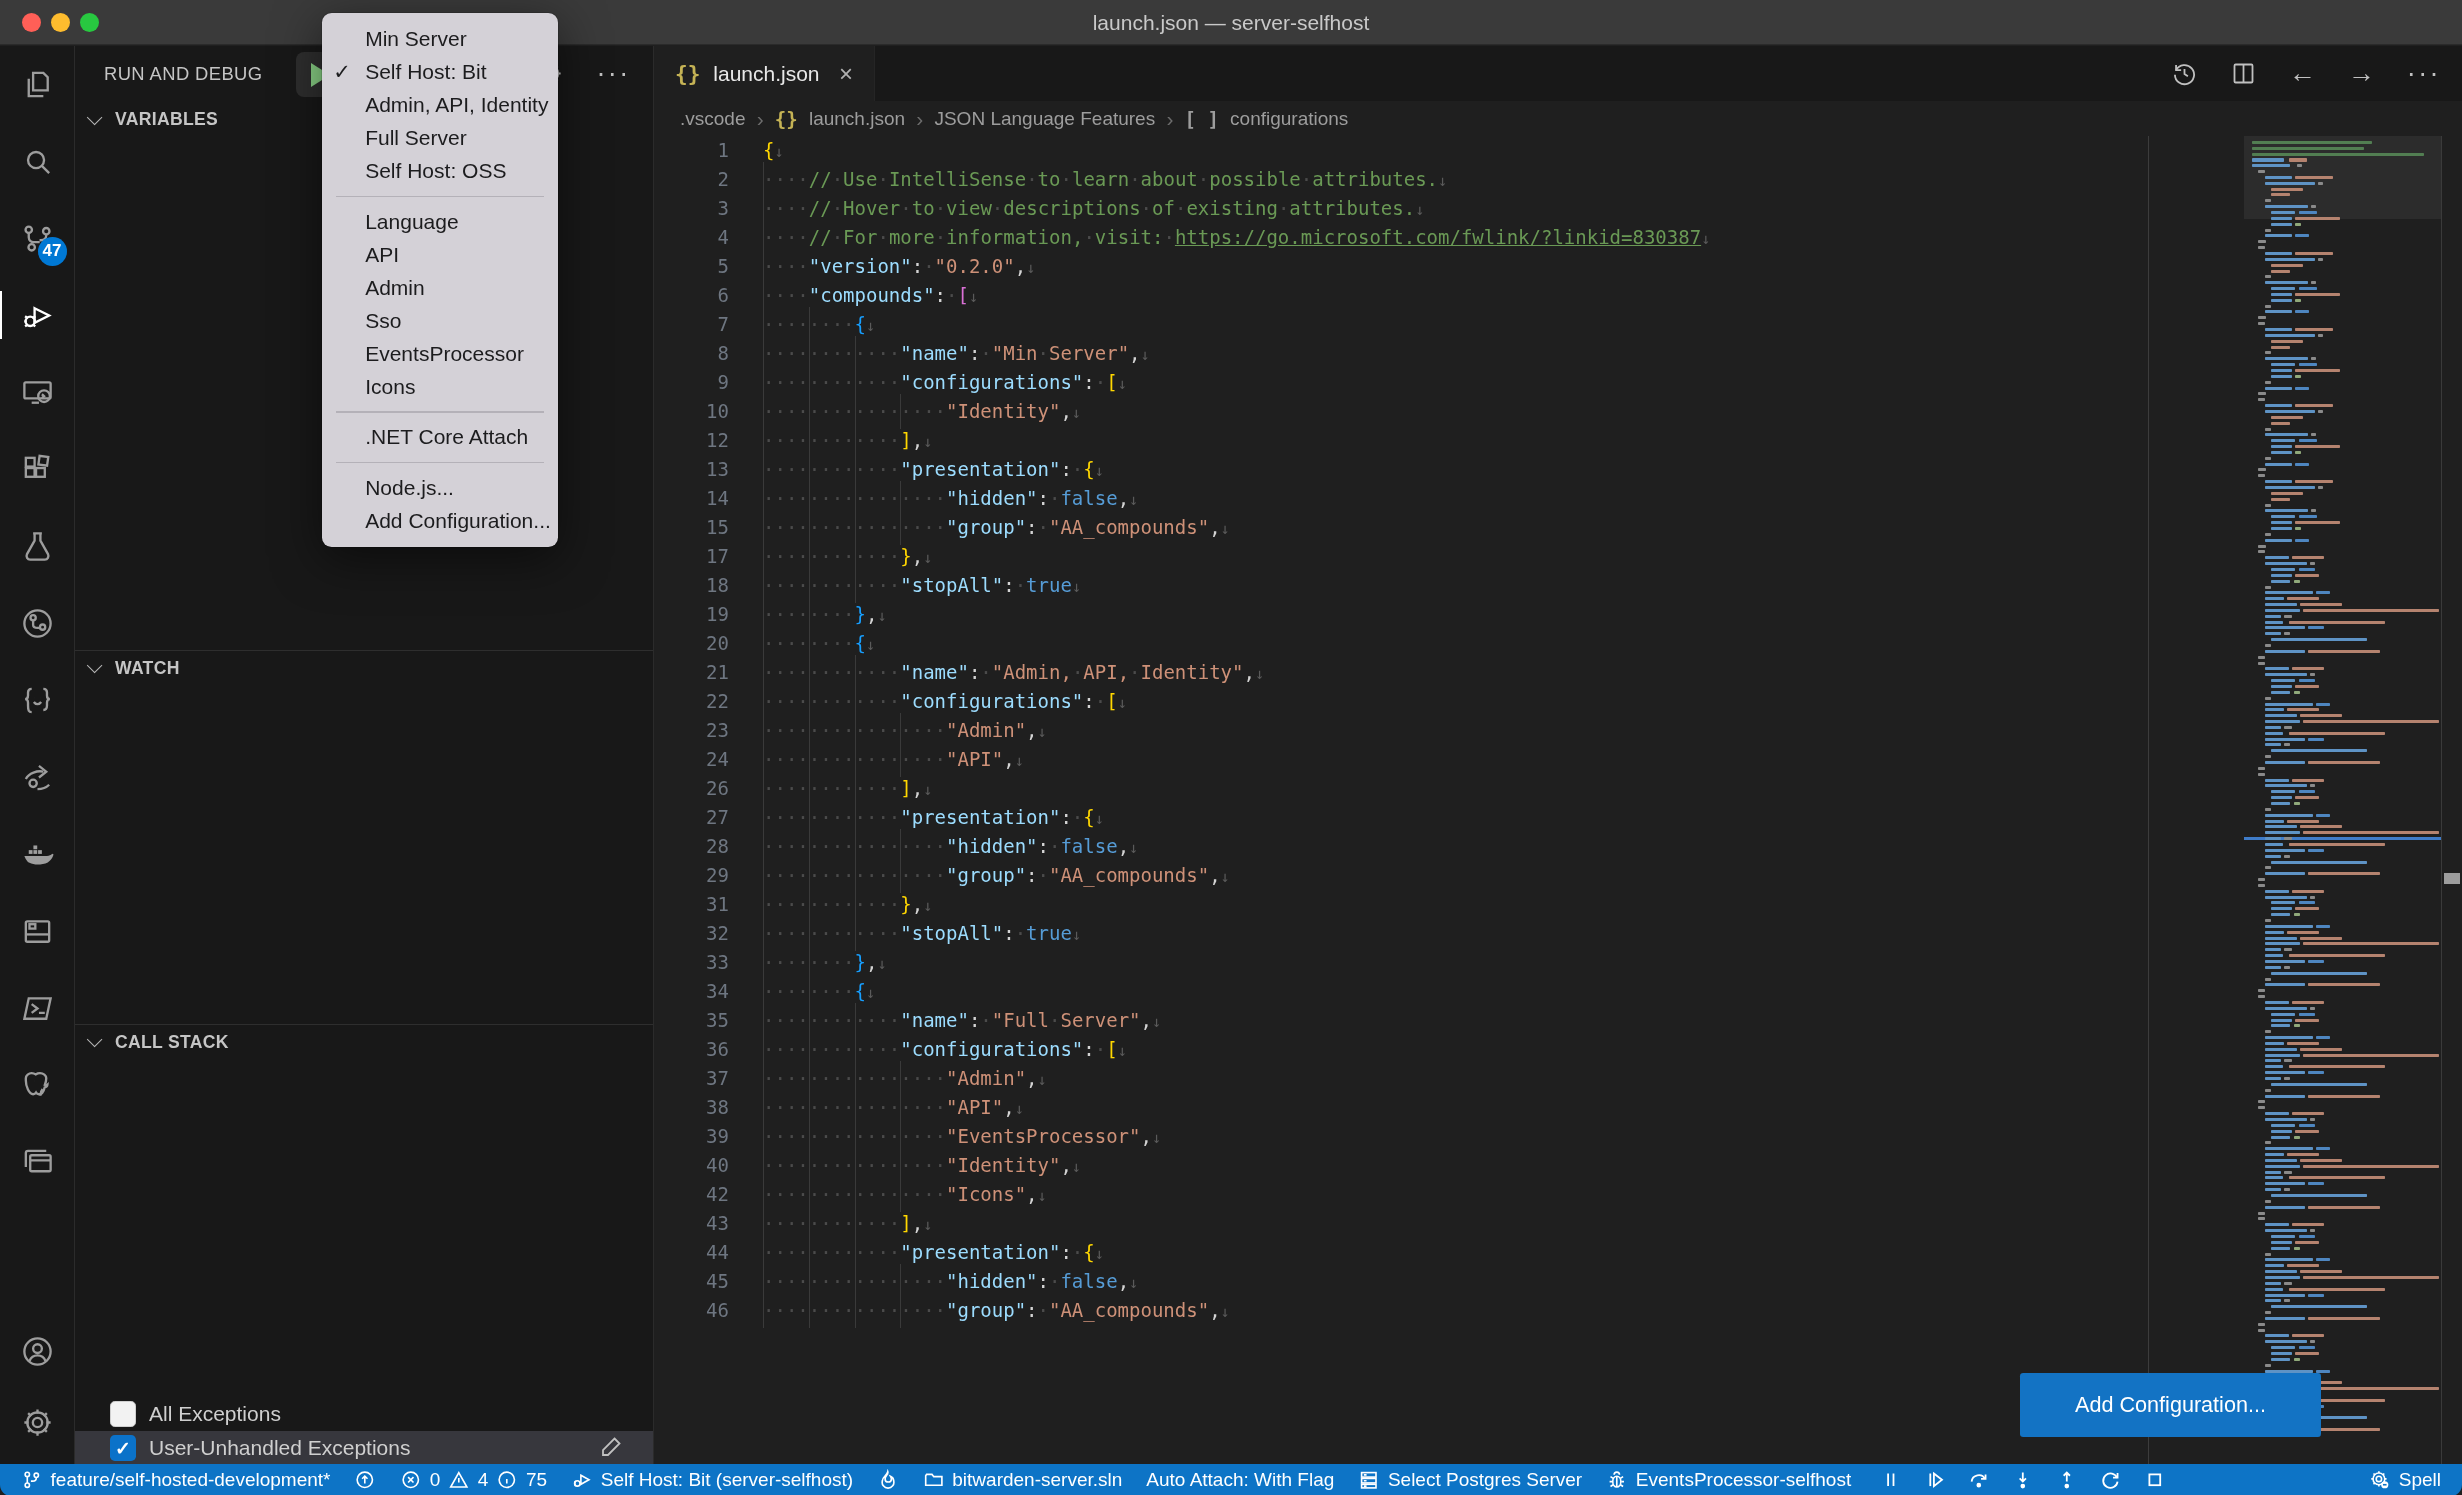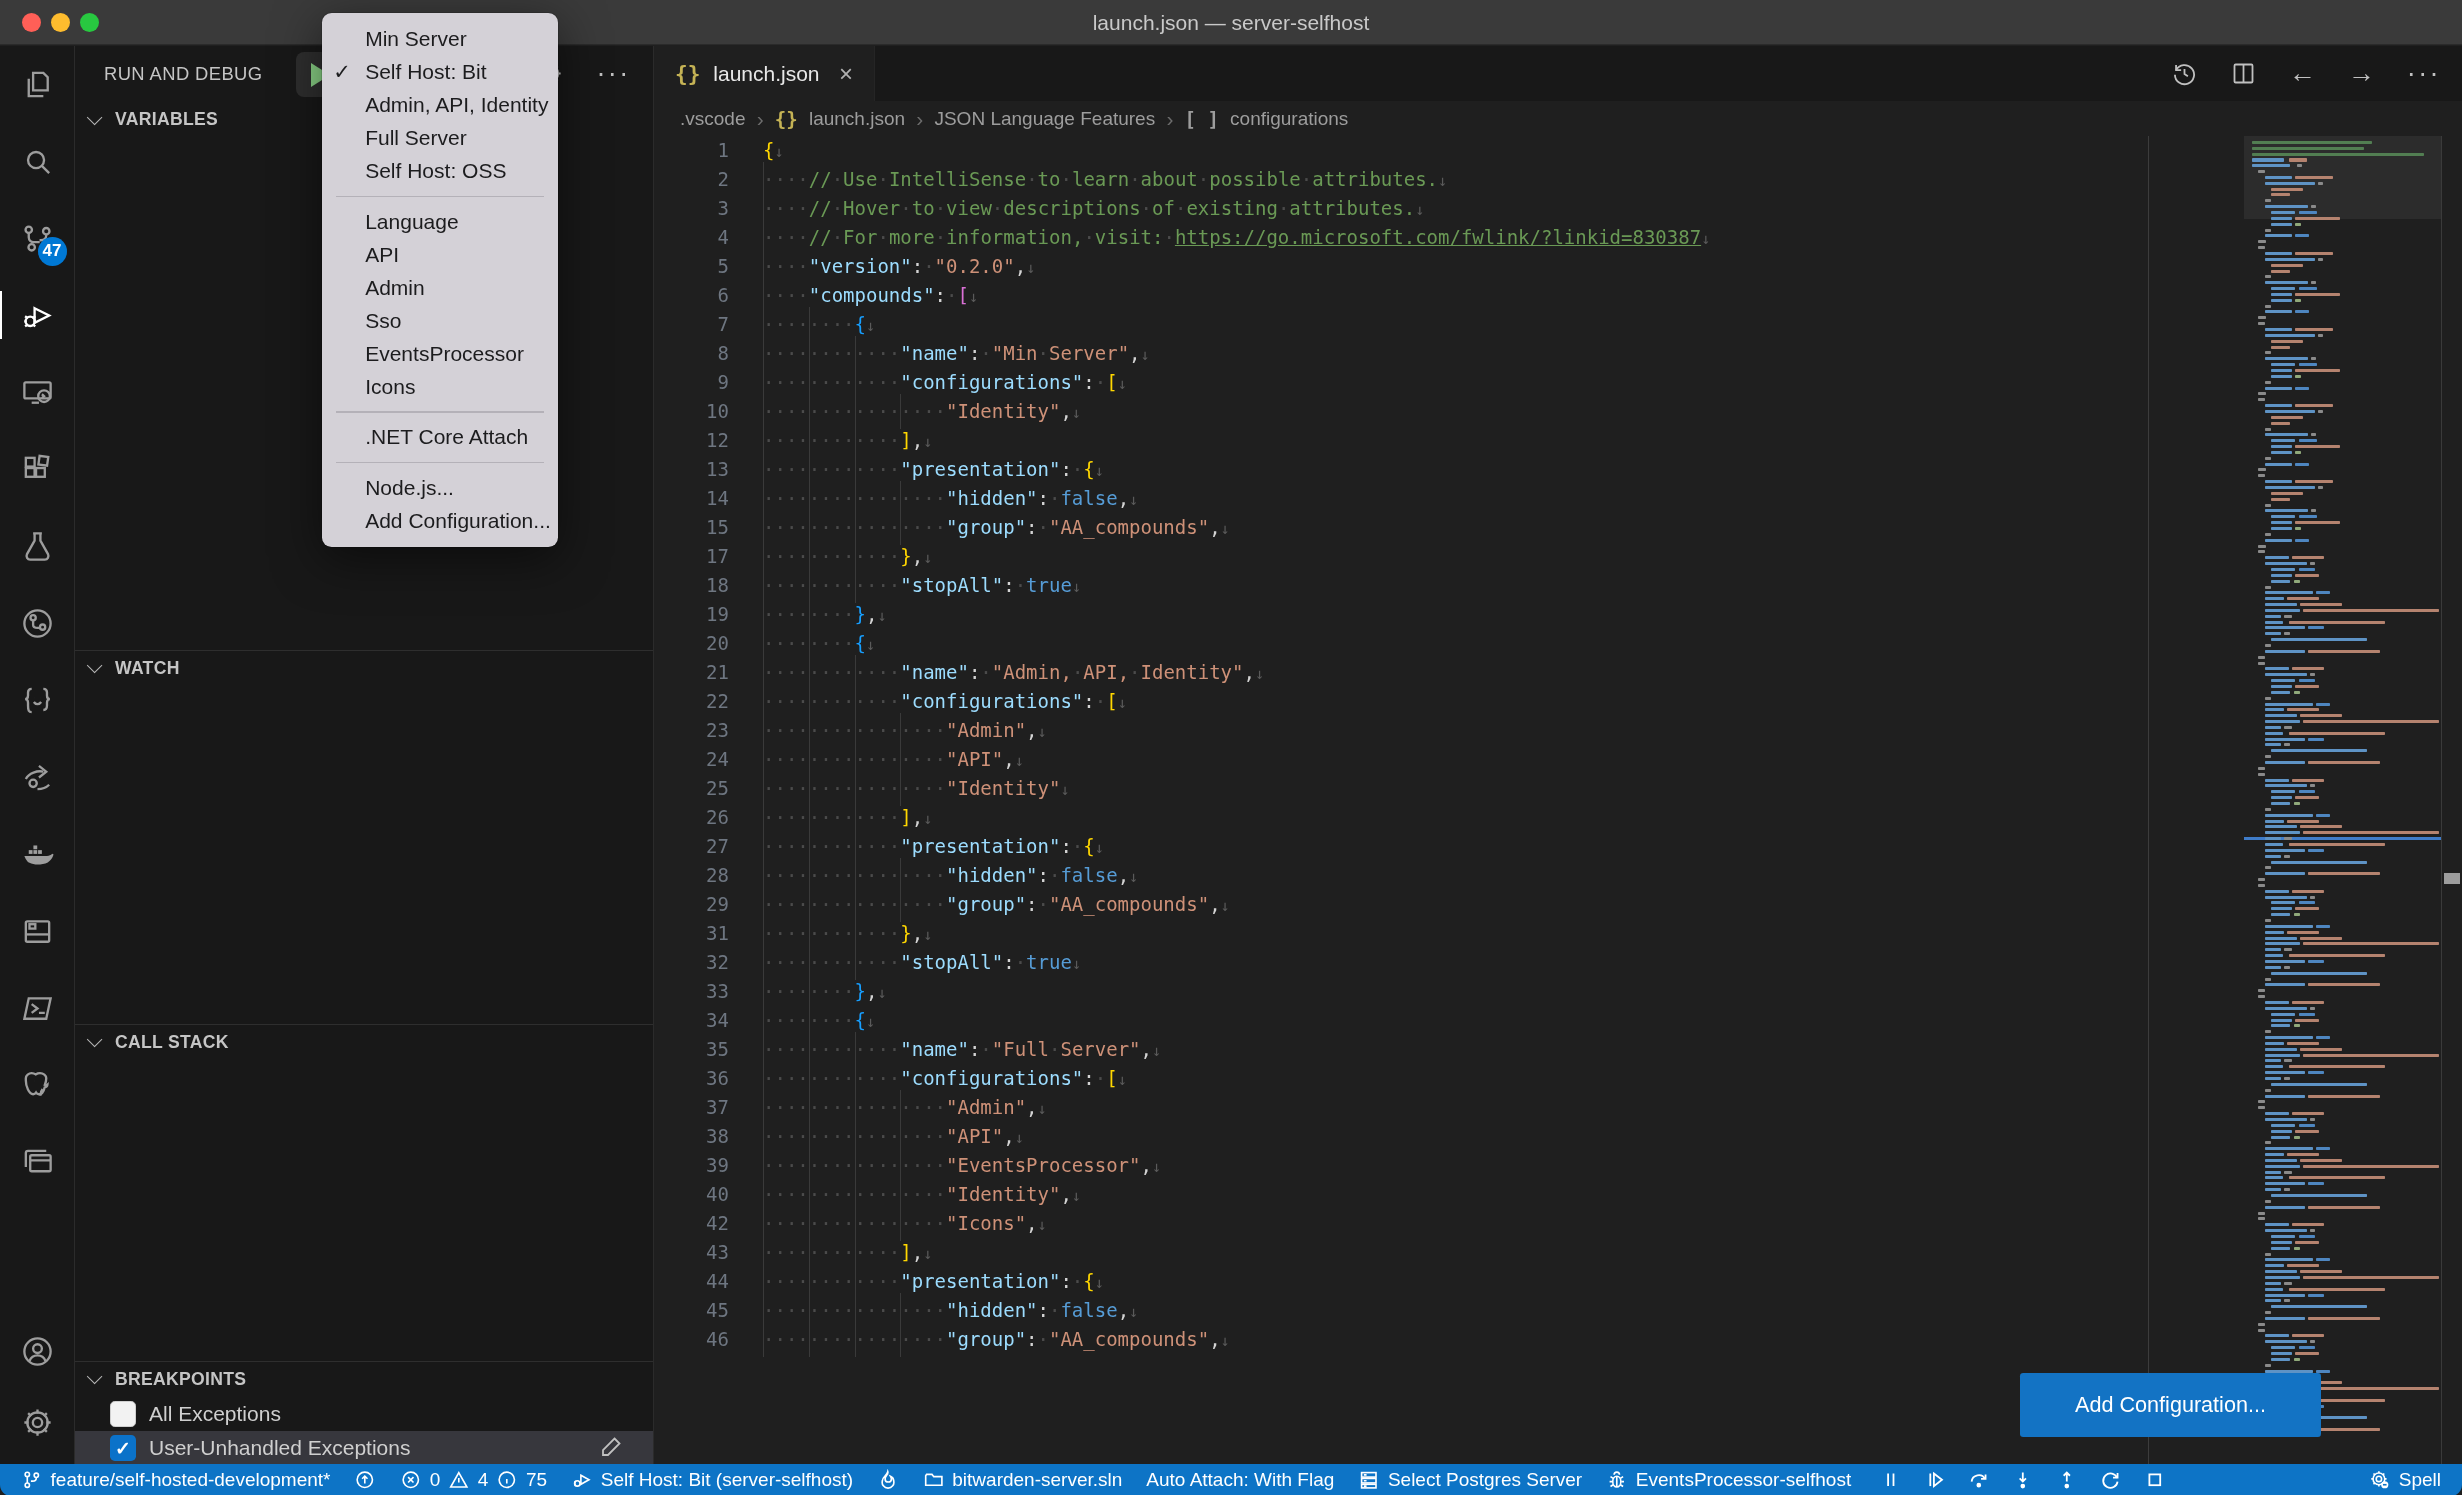--- a/index.html
+++ b/index.html
@@ -284,24 +284,20 @@
         <span>VARIABLES</span>
       </div>
       <div class="section sec-border" style="top:604px;">
         <span class="chev"></span>
         <span>WATCH</span>
       </div>
       <div class="section sec-border" style="top:978px;">
         <span class="chev"></span>
         <span>CALL STACK</span>
       </div>
-      <div class="section sec-border" style="top:1315px;">
-        <span class="chev"></span>
-        <span>BREAKPOINTS</span>
-      </div>
       <div id="bp-rows">
           <div class="bp-row" style="top: 1351px;">
             <div class="cbx unchecked"></div>
             <span>All Exceptions</span>
           </div>
           <div class="bp-row selected" style="top: 1385px;">
             <div class="cbx checked">✓</div>
             <span>User-Unhandled Exceptions</span>
             <span class="pencil"><svg viewBox="0 0 24 24" fill="none" stroke="currentColor" stroke-width="1.8">
                 <path d="M14.5 4.5l5 5L8 21H3v-5z"></path>
@@ -361,21 +357,20 @@
           <div class="cline"><span class="ln">14</span><span class="lc"><span class="ind">····</span><span class="ind">····</span><span class="ind">····</span><span class="ind">····</span><span class="tk-k">"hidden"</span><span class="tk-p">:</span><span class="tk-ws">·</span><span class="tk-v">false</span><span class="tk-p">,</span><span class="eol">↓</span></span></div>
           <div class="cline"><span class="ln">15</span><span class="lc"><span class="ind">····</span><span class="ind">····</span><span class="ind">····</span><span class="ind">····</span><span class="tk-k">"group"</span><span class="tk-p">:</span><span class="tk-ws">·</span><span class="tk-s">"AA_compounds"</span><span class="tk-p">,</span><span class="eol">↓</span></span></div>
           <div class="cline"><span class="ln">17</span><span class="lc"><span class="ind">····</span><span class="ind">····</span><span class="ind">····</span><span class="tk-b1">}</span><span class="tk-p">,</span><span class="eol">↓</span></span></div>
           <div class="cline"><span class="ln">18</span><span class="lc"><span class="ind">····</span><span class="ind">····</span><span class="ind">····</span><span class="tk-k">"stopAll"</span><span class="tk-p">:</span><span class="tk-ws">·</span><span class="tk-v">true</span><span class="eol">↓</span></span></div>
           <div class="cline"><span class="ln">19</span><span class="lc"><span class="ind">····</span><span class="ind">····</span><span class="tk-b3">}</span><span class="tk-p">,</span><span class="eol">↓</span></span></div>
           <div class="cline"><span class="ln">20</span><span class="lc"><span class="ind">····</span><span class="ind">····</span><span class="tk-b3">{</span><span class="eol">↓</span></span></div>
           <div class="cline"><span class="ln">21</span><span class="lc"><span class="ind">····</span><span class="ind">····</span><span class="ind">····</span><span class="tk-k">"name"</span><span class="tk-p">:</span><span class="tk-ws">·</span><span class="tk-s">"Admin,</span><span class="tk-ws">·</span><span class="tk-s">API,</span><span class="tk-ws">·</span><span class="tk-s">Identity"</span><span class="tk-p">,</span><span class="eol">↓</span></span></div>
           <div class="cline"><span class="ln">22</span><span class="lc"><span class="ind">····</span><span class="ind">····</span><span class="ind">····</span><span class="tk-k">"configurations"</span><span class="tk-p">:</span><span class="tk-ws">·</span><span class="tk-b1">[</span><span class="eol">↓</span></span></div>
           <div class="cline"><span class="ln">23</span><span class="lc"><span class="ind">····</span><span class="ind">····</span><span class="ind">····</span><span class="ind">····</span><span class="tk-s">"Admin"</span><span class="tk-p">,</span><span class="eol">↓</span></span></div>
           <div class="cline"><span class="ln">24</span><span class="lc"><span class="ind">····</span><span class="ind">····</span><span class="ind">····</span><span class="ind">····</span><span class="tk-s">"API"</span><span class="tk-p">,</span><span class="eol">↓</span></span></div>
-          <div class="cline"><span class="ln">25</span><span class="lc"><span class="ind">····</span><span class="ind">····</span><span class="ind">····</span><span class="ind">····</span><span class="tk-s">"Identity"</span><span class="eol">↓</span></span></div>
           <div class="cline"><span class="ln">26</span><span class="lc"><span class="ind">····</span><span class="ind">····</span><span class="ind">····</span><span class="tk-b1">]</span><span class="tk-p">,</span><span class="eol">↓</span></span></div>
           <div class="cline"><span class="ln">27</span><span class="lc"><span class="ind">····</span><span class="ind">····</span><span class="ind">····</span><span class="tk-k">"presentation"</span><span class="tk-p">:</span><span class="tk-ws">·</span><span class="tk-b1">{</span><span class="eol">↓</span></span></div>
           <div class="cline"><span class="ln">28</span><span class="lc"><span class="ind">····</span><span class="ind">····</span><span class="ind">····</span><span class="ind">····</span><span class="tk-k">"hidden"</span><span class="tk-p">:</span><span class="tk-ws">·</span><span class="tk-v">false</span><span class="tk-p">,</span><span class="eol">↓</span></span></div>
           <div class="cline"><span class="ln">29</span><span class="lc"><span class="ind">····</span><span class="ind">····</span><span class="ind">····</span><span class="ind">····</span><span class="tk-k">"group"</span><span class="tk-p">:</span><span class="tk-ws">·</span><span class="tk-s">"AA_compounds"</span><span class="tk-p">,</span><span class="eol">↓</span></span></div>
           <div class="cline"><span class="ln">31</span><span class="lc"><span class="ind">····</span><span class="ind">····</span><span class="ind">····</span><span class="tk-b1">}</span><span class="tk-p">,</span><span class="eol">↓</span></span></div>
           <div class="cline"><span class="ln">32</span><span class="lc"><span class="ind">····</span><span class="ind">····</span><span class="ind">····</span><span class="tk-k">"stopAll"</span><span class="tk-p">:</span><span class="tk-ws">·</span><span class="tk-v">true</span><span class="eol">↓</span></span></div>
           <div class="cline"><span class="ln">33</span><span class="lc"><span class="ind">····</span><span class="ind">····</span><span class="tk-b3">}</span><span class="tk-p">,</span><span class="eol">↓</span></span></div>
           <div class="cline"><span class="ln">34</span><span class="lc"><span class="ind">····</span><span class="ind">····</span><span class="tk-b3">{</span><span class="eol">↓</span></span></div>
           <div class="cline"><span class="ln">35</span><span class="lc"><span class="ind">····</span><span class="ind">····</span><span class="ind">····</span><span class="tk-k">"name"</span><span class="tk-p">:</span><span class="tk-ws">·</span><span class="tk-s">"Full</span><span class="tk-ws">·</span><span class="tk-s">Server"</span><span class="tk-p">,</span><span class="eol">↓</span></span></div>
           <div class="cline"><span class="ln">36</span><span class="lc"><span class="ind">····</span><span class="ind">····</span><span class="ind">····</span><span class="tk-k">"configurations"</span><span class="tk-p">:</span><span class="tk-ws">·</span><span class="tk-b1">[</span><span class="eol">↓</span></span></div>

